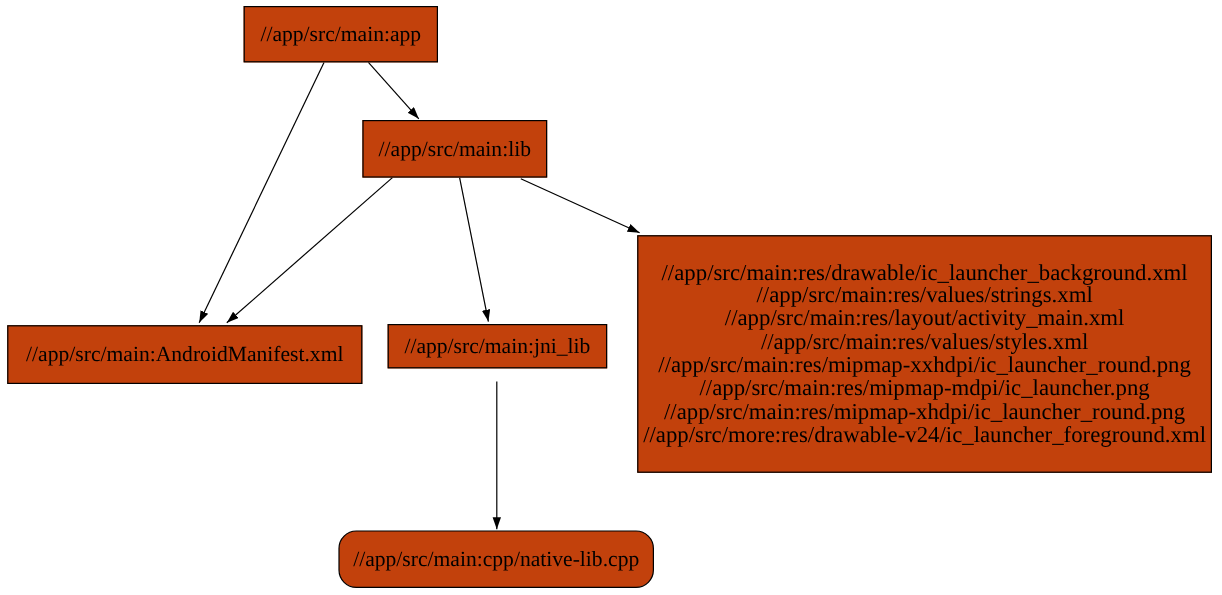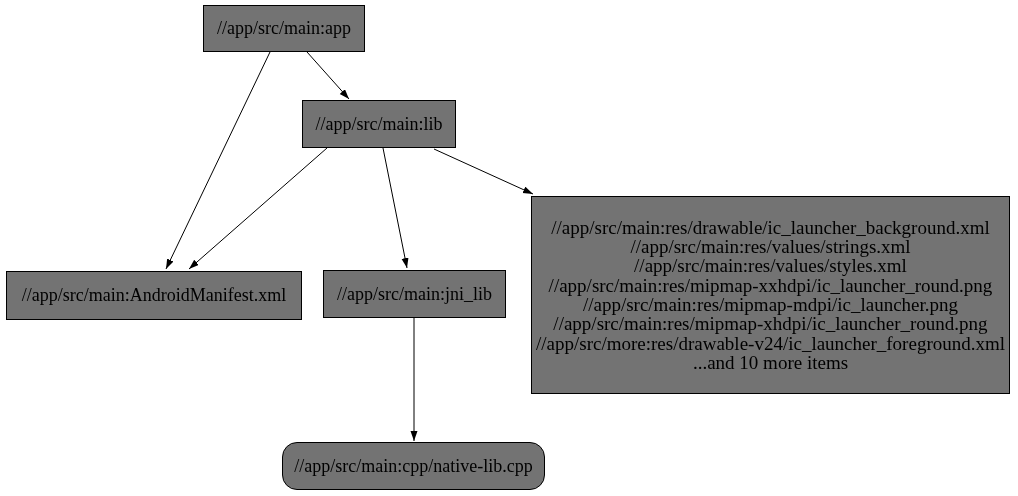--- a/index.html
+++ b/index.html
@@ -14,35 +14,35 @@
   }
   #edges {
     position: absolute;
     left: 0; top: 0;
     width: 1018px; height: 496px;
     pointer-events: none;
   }
   .node {
     position: absolute;
     border: 1px solid #000000;
-    background: #737373;
+    background: #c2410c;
     color: #000000;
     display: flex;
     flex-direction: column;
     align-items: center;
     justify-content: center;
     text-align: center;
     font-size: 18px;
     line-height: 1.15;
     white-space: nowrap;
   }
   #node-app      { left: 203px; top: 5px;   width: 162px; height: 47px; }
   #node-lib      { left: 302px; top: 100px; width: 154px; height: 48px; }
   #node-manifest { left: 6px;   top: 271px; width: 296px; height: 49px; }
-  #node-jni      { left: 323px; top: 270px; width: 183px; height: 48px; }
+  #node-jni      { left: 323px; top: 270px; width: 183px; height: 37px; }
   #node-res      { left: 531px; top: 196px; width: 479px; height: 198px; font-size: 19px; }
   #node-cpp      { left: 282px; top: 442px; width: 263px; height: 48px; border-radius: 15px; }
   #node-res .res-line { line-height: 19.3px; }
 </style>
 </head>
 <body>
 
 <div id="canvas">
 
   <svg id="edges" viewBox="0 0 1018 496" xmlns="http://www.w3.org/2000/svg">
@@ -71,25 +71,25 @@
     <span>//app/src/main:lib</span>
   </div>
 
   <div class="node" id="node-jni">
     <span>//app/src/main:jni_lib</span>
   </div>
 
   <div class="node" id="node-res">
     <div class="res-line">//app/src/main:res/drawable/ic_launcher_background.xml</div>
     <div class="res-line">//app/src/main:res/values/strings.xml</div>
+    <div class="res-line">//app/src/main:res/layout/activity_main.xml</div>
     <div class="res-line">//app/src/main:res/values/styles.xml</div>
     <div class="res-line">//app/src/main:res/mipmap-xxhdpi/ic_launcher_round.png</div>
     <div class="res-line">//app/src/main:res/mipmap-mdpi/ic_launcher.png</div>
     <div class="res-line">//app/src/main:res/mipmap-xhdpi/ic_launcher_round.png</div>
     <div class="res-line">//app/src/more:res/drawable-v24/ic_launcher_foreground.xml</div>
-    <div class="res-line">...and 10 more items</div>
   </div>
 
   <div class="node" id="node-cpp">
     <span>//app/src/main:cpp/native-lib.cpp</span>
   </div>
 
 </div>
 
 </body></html>

